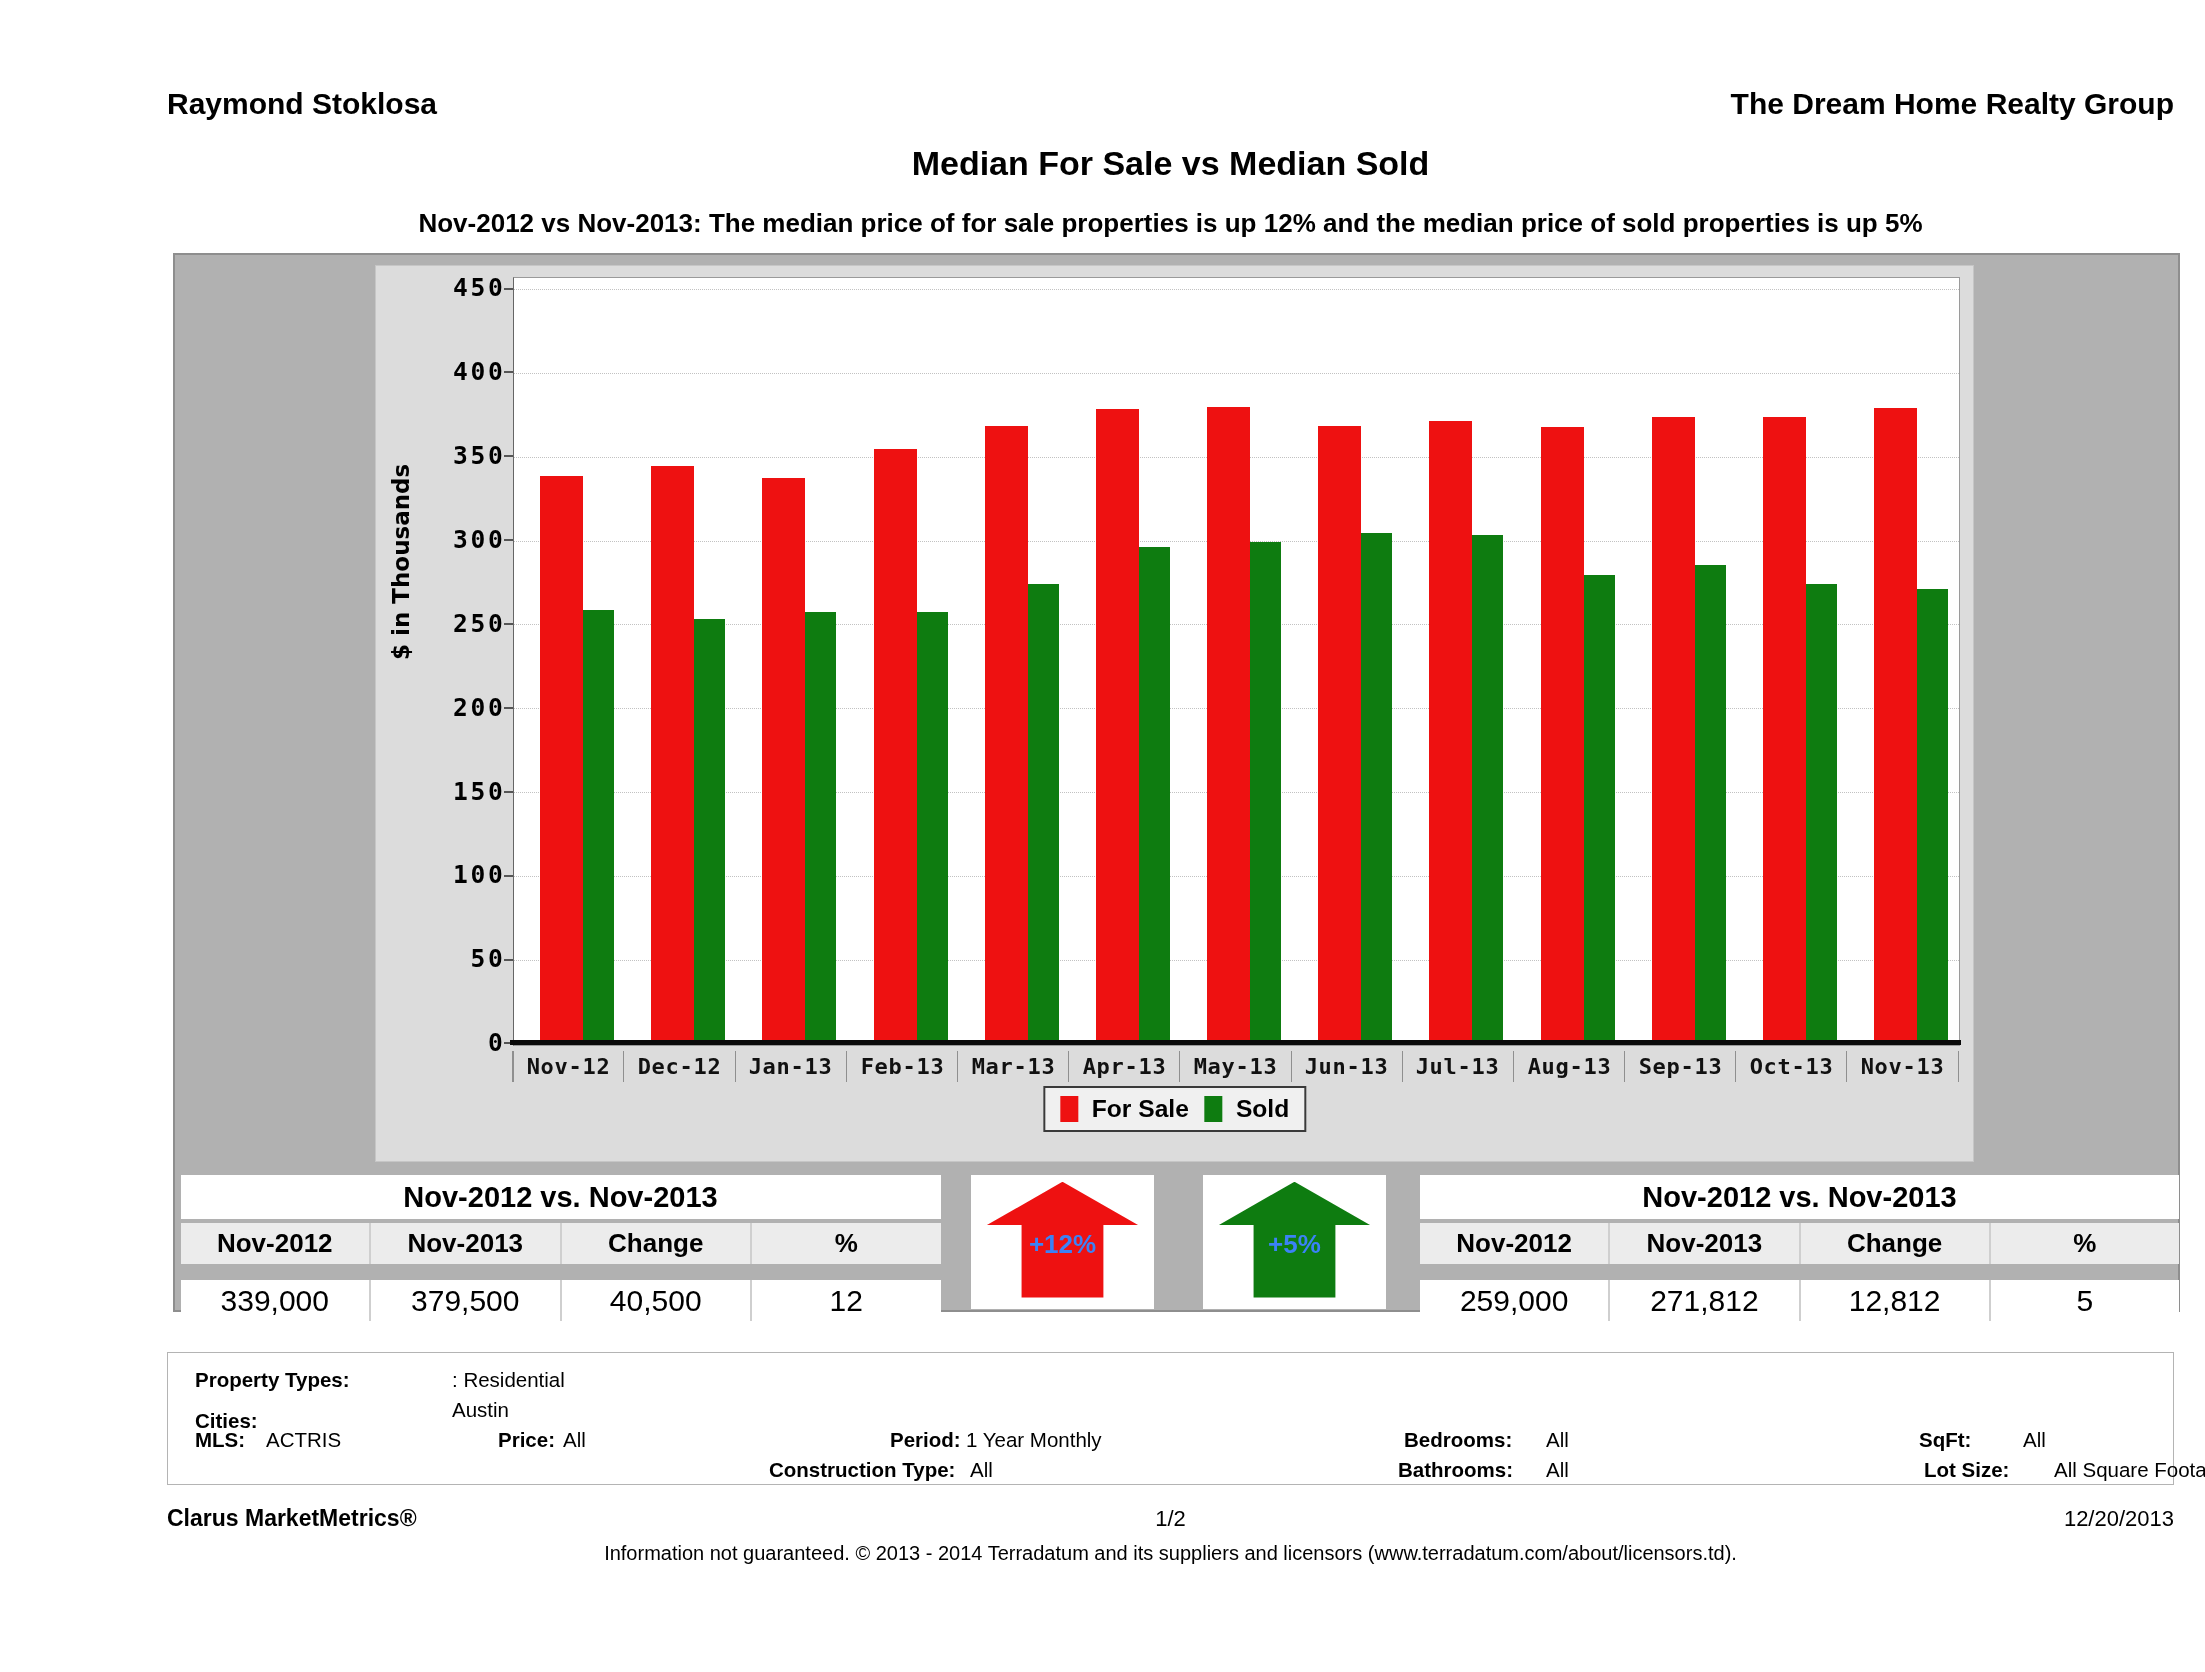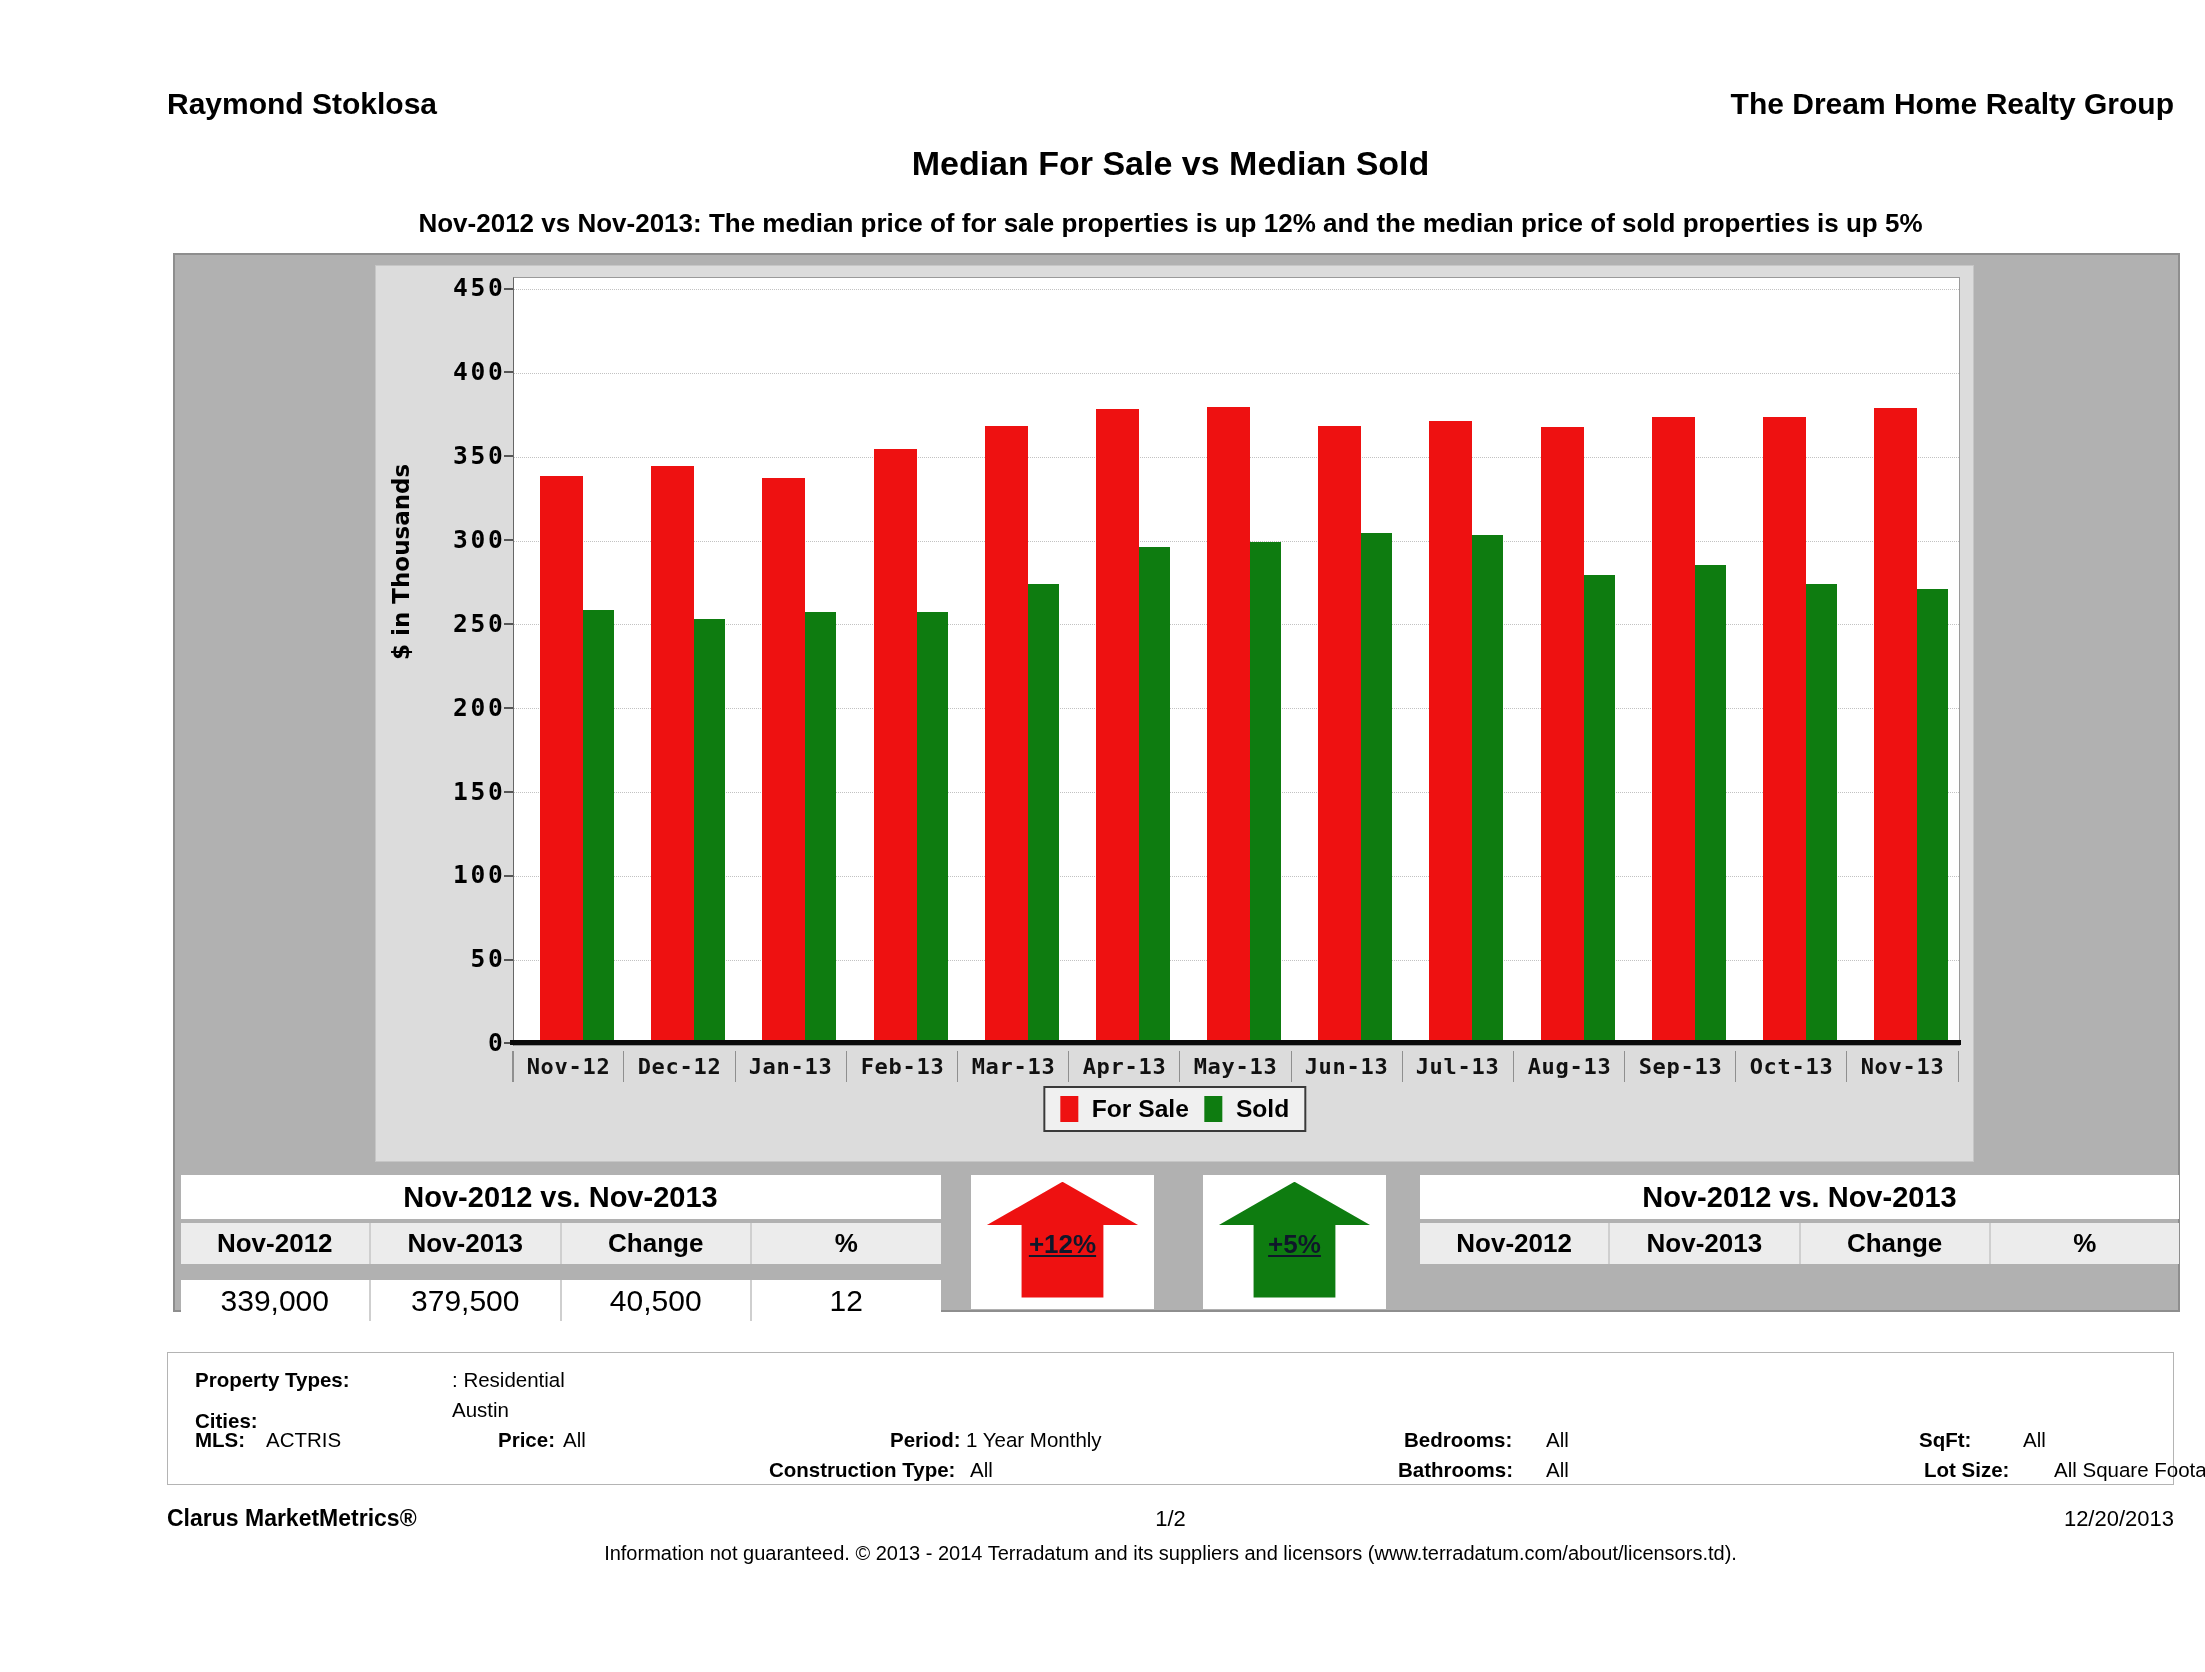--- a/index.html
+++ b/index.html
@@ -39,21 +39,21 @@
   .t-cell:first-child{border-left:none;}
   .t-row.head .t-cell{font-size:26px;font-weight:bold;background:#ececec;}
   .t-row.body .t-cell{font-size:30px;font-weight:normal;background:#fff;}
   
   .arrow-box{top:920px;width:183px;height:134px;background:#fff;}
   #arrow-box-for-sale{left:796px;}
   #arrow-box-sold{left:1028px;}
   .arrow-shape{position:absolute;left:7%;top:5%;width:86%;height:90%;
     clip-path:polygon(50% 0%,98% 36%,76% 36%,76% 96%,24% 96%,24% 36%,2% 36%);
     filter:drop-shadow(2.7px 2.7px 1.4px rgba(0,0,0,0.25));}
-  .arrow-text{position:absolute;left:0;top:40%;width:100%;text-align:center;color:#0f172a;font-size:26px;font-weight:bold;text-decoration:underline;}
+  .arrow-text{position:absolute;left:0;top:40%;width:100%;text-align:center;color:#3b82f6;font-size:26px;font-weight:bold;}
   
   #filters-box{left:167px;top:1352px;width:2007px;height:133px;background:#fff;border:1.4px solid #b4b4b4;box-sizing:border-box;}
   .f-label{position:absolute;font-size:20.5px;font-weight:bold;white-space:nowrap;}
   .f-value{position:absolute;font-size:20.5px;font-weight:normal;white-space:nowrap;}
   
   #footer-brand{left:167px;top:1505px;font-size:23px;font-weight:bold;}
   #footer-page{left:167px;width:2007px;top:1506px;text-align:center;font-size:22px;}
   #footer-date{right:31px;top:1506px;font-size:22px;text-align:center;}
   #footer-disclaimer{left:167px;width:2007px;top:1542px;text-align:center;font-size:20px;}
 </style>
@@ -195,20 +195,26 @@
   </div>
 
   <div class="abs cmp-table" id="table-sold">
     <div class="t-title">Nov-2012 vs. Nov-2013</div>
     <div class="t-row head">
         <div class="t-cell">Nov-2012</div>
         <div class="t-cell">Nov-2013</div>
         <div class="t-cell">Change</div>
         <div class="t-cell">%</div>
       </div>
+    <div class="t-row body">
+        <div class="t-cell">259,000</div>
+        <div class="t-cell">271,812</div>
+        <div class="t-cell">12,812</div>
+        <div class="t-cell">5</div>
+      </div>
   </div>
 </div>
 
 <div class="abs" id="filters-box">
   <span class="f-label" style="left:27px;top:15px;">Property Types:</span>
   <span class="f-value" style="left:284px;top:15px;">: Residential</span>
   <span class="f-label" style="left:27px;top:56px;">Cities:</span>
   <span class="f-value" style="left:284px;top:45px;">Austin</span>
 
   <span class="f-label" style="left:27px;top:75px;">MLS:</span>

